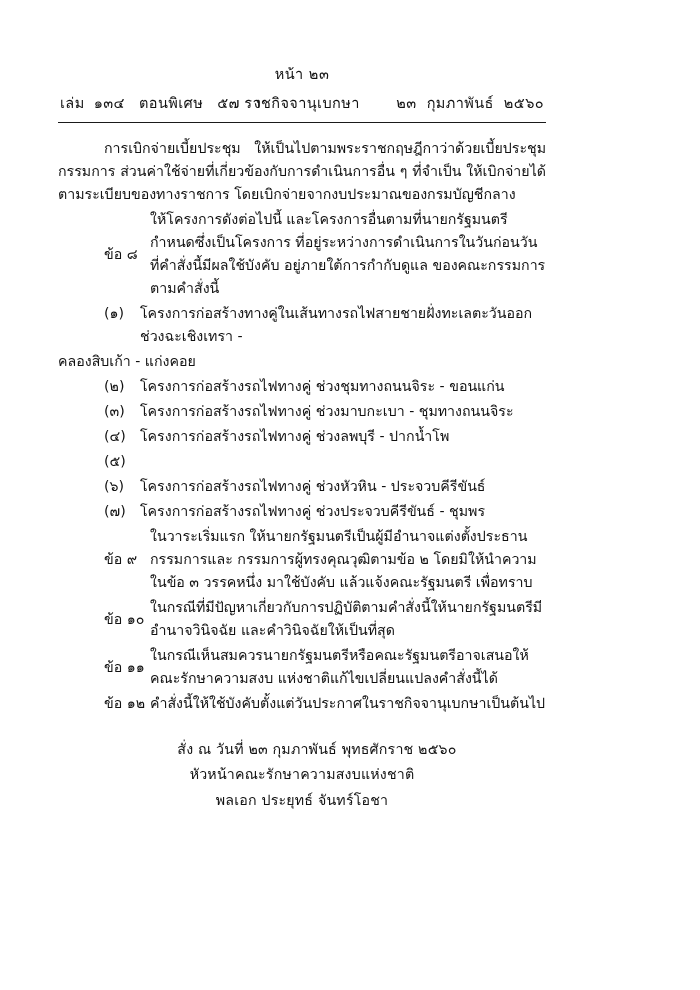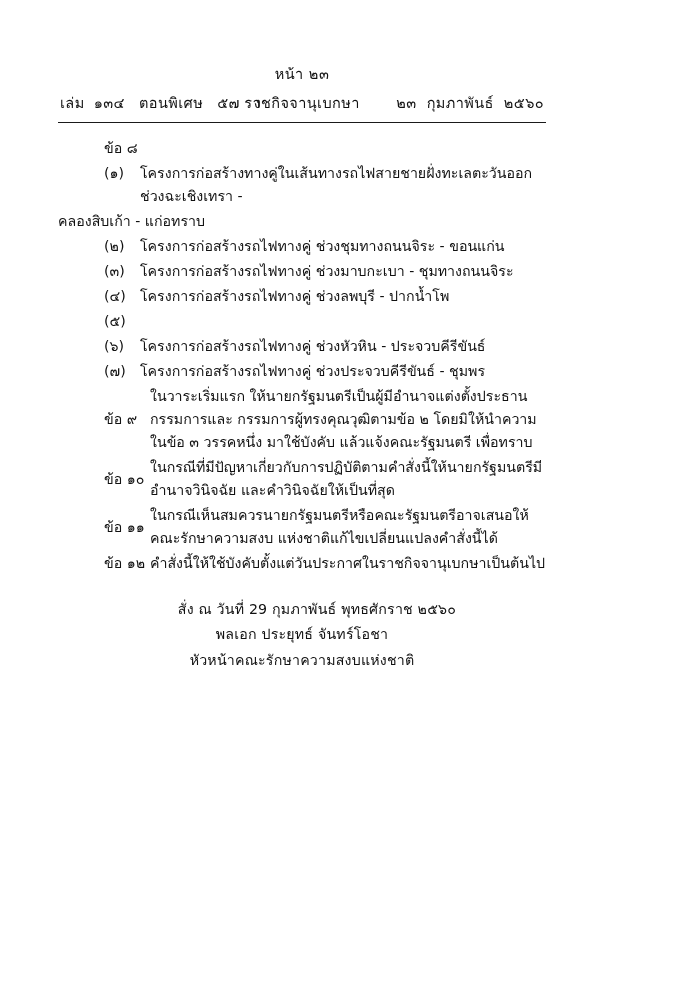--- a/index.html
+++ b/index.html
@@ -138,32 +138,34 @@
       <div class="header-right">
         <span>๒๓</span><span>กุมภาพันธ์</span><span>๒๕๖๐</span>
       </div>
     </div>
   </div>
 
   <hr class="rule">
 
   <div class="body">
 
+    <p class="para">การเบิกจ่ายเบี้ยประชุม  ให้เป็นไปตามพระราชกฤษฎีกาว่าด้วยเบี้ยประชุมกรรมการ ส่วนค่าใช้จ่ายที่เกี่ยวข้องกับการดำเนินการอื่น ๆ ที่จำเป็น ให้เบิกจ่ายได้ตามระเบียบของทางราชการ โดยเบิกจ่ายจากงบประมาณของกรมบัญชีกลาง</p>
 
     <div class="clause">
       <div class="num">ข้อ  ๘</div>
+      <div class="text">ให้โครงการดังต่อไปนี้ และโครงการอื่นตามที่นายกรัฐมนตรีกำหนดซึ่งเป็นโครงการ ที่อยู่ระหว่างการดำเนินการในวันก่อนวันที่คำสั่งนี้มีผลใช้บังคับ  อยู่ภายใต้การกำกับดูแล ของคณะกรรมการตามคำสั่งนี้</div>
     </div>
 
     <div class="list-item">
       <div class="marker">(๑)</div>
       <div class="content">
         <span>โครงการก่อสร้างทางคู่ในเส้นทางรถไฟสายชายฝั่งทะเลตะวันออก  ช่วงฉะเชิงเทรา -</span>
       </div>
     </div>
-    <p class="para noindent">คลองสิบเก้า - แก่อทราบ</p>
+    <p class="para noindent">คลองสิบเก้า - แก่งคอย</p>
 
     <div class="list-item">
       <div class="marker">(๒)</div>
       <div class="content">
         <span>โครงการก่อสร้างรถไฟทางคู่  ช่วงชุมทางถนนจิระ - ขอนแก่น</span>
       </div>
     </div>
 
     <div class="list-item">
       <div class="marker">(๓)</div>
@@ -211,19 +213,19 @@
       <div class="num">ข้อ  ๑๑</div>
       <div class="text">ในกรณีเห็นสมควรนายกรัฐมนตรีหรือคณะรัฐมนตรีอาจเสนอให้คณะรักษาความสงบ แห่งชาติแก้ไขเปลี่ยนแปลงคำสั่งนี้ได้</div>
     </div>
 
     <div class="clause">
       <div class="num">ข้อ  ๑๒</div>
       <div class="text">คำสั่งนี้ให้ใช้บังคับตั้งแต่วันประกาศในราชกิจจานุเบกษาเป็นต้นไป</div>
     </div>
 
     <div class="signature">
-      <div class="sig-date">สั่ง  ณ  วันที่ 29 กุมภาพันธ์ พุทธศักราช ๒๕๖๐</div>
+      <div class="sig-date">สั่ง  ณ  วันที่ ๒๓ กุมภาพันธ์ พุทธศักราช ๒๕๖๐</div>
+      <div>หัวหน้าคณะรักษาความสงบแห่งชาติ</div>
       <div>พลเอก ประยุทธ์ จันทร์โอชา</div>
-      <div>หัวหน้าคณะรักษาความสงบแห่งชาติ</div>
     </div>
 
   </div>
 </div>
 
 </body></html>

